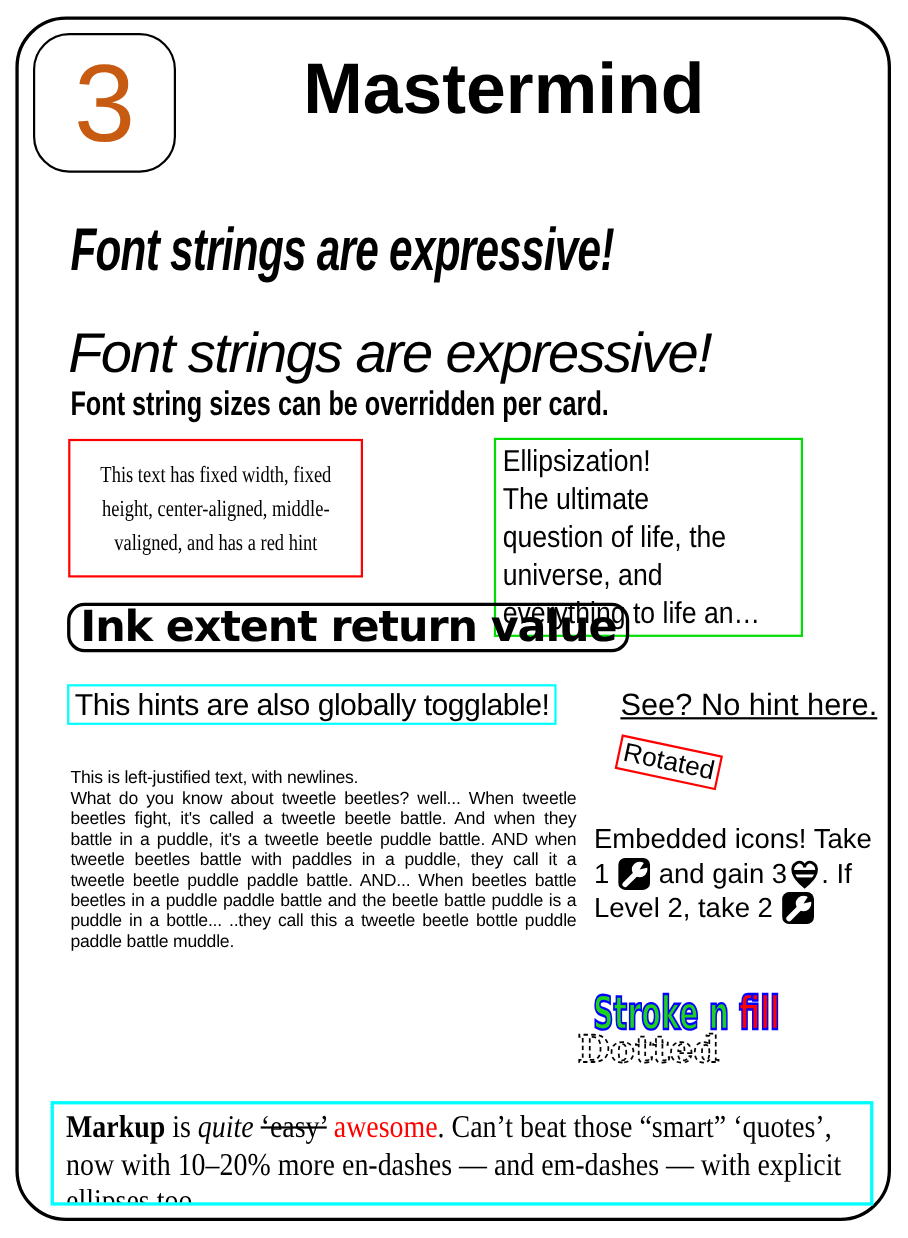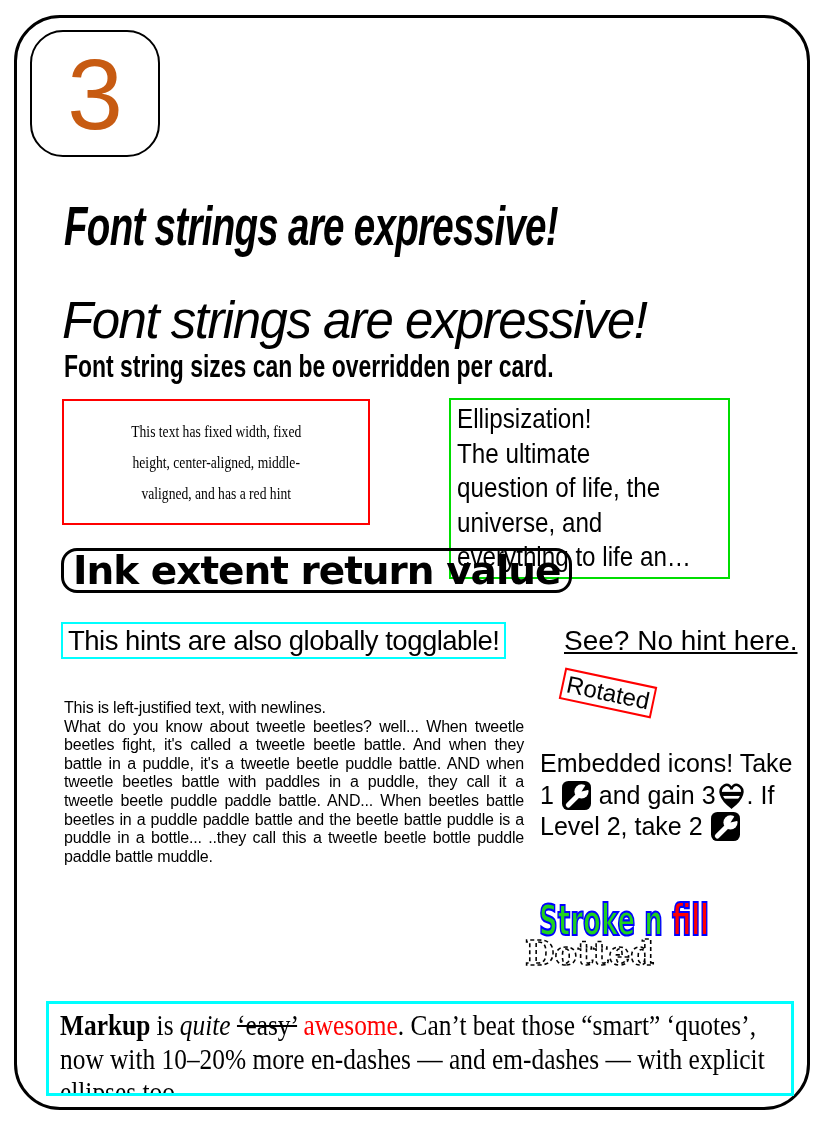--- a/index.html
+++ b/index.html
@@ -18,24 +18,24 @@
          font-size:65px;line-height:1;font-weight:700;}
 
   .h1{position:absolute;left:64px;top:199px;font-size:55px;line-height:1;font-weight:700;
       font-style:italic;letter-spacing:-1px;white-space:nowrap;
       transform:scaleX(.70);transform-origin:left top;}
   .h2{position:absolute;left:62px;top:295px;font-size:51px;line-height:1;font-style:italic;
       letter-spacing:-1.5px;white-space:nowrap;}
   .h3{position:absolute;left:64px;top:351px;font-size:31px;line-height:1;font-weight:700;
       white-space:nowrap;transform:scaleX(.74);transform-origin:left top;}
 
-  .red-box{position:absolute;left:62px;top:399px;width:308px;height:126px;
+  .red-box{position:absolute;left:62px;top:399px;width:268px;height:126px;
            border:2.5px solid #f00;box-sizing:border-box;display:flex;align-items:center;
            justify-content:center;text-align:center;
-           font-family:"Liberation Serif",serif;font-size:17px;line-height:31px;}
+           font-family:"Liberation Serif",serif;font-size:21px;line-height:31px;}
   .red-box .inner{transform:scaleX(.80);transform-origin:center;white-space:nowrap;}
 
   .green-box{position:absolute;left:449px;top:398px;width:281px;height:181px;
              border:2.5px solid #00dd00;box-sizing:border-box;
              font-size:27.5px;line-height:34.5px;padding:2px 0 0 6px;overflow:hidden;}
   .green-box .inner{transform:scaleX(.88);transform-origin:left top;white-space:pre;}
 
   .ink-box{position:absolute;left:61px;top:548px;height:45px;border:3px solid #000;
            border-radius:16px;box-sizing:border-box;display:flex;align-items:center;
            width:max-content;padding:0 9px;
@@ -80,20 +80,21 @@
 <body>
 
 <div id="canvas">
 
   <div class="card-border"></div>
 
   <div class="badge">
     <span class="badge-num">3</span>
   </div>
 
+  <div class="title">Mastermind</div>
 
   <div class="h1">Font strings are expressive!</div>
   <div class="h2">Font strings are expressive!</div>
   <div class="h3">Font string sizes can be overridden per card.</div>
 
   <div class="red-box">
     <div class="inner"><span>This text has fixed width, fixed</span><br><span>height, center-aligned, middle-</span><br><span>valigned, and has a red hint</span></div>
   </div>
 
   <div class="green-box">

